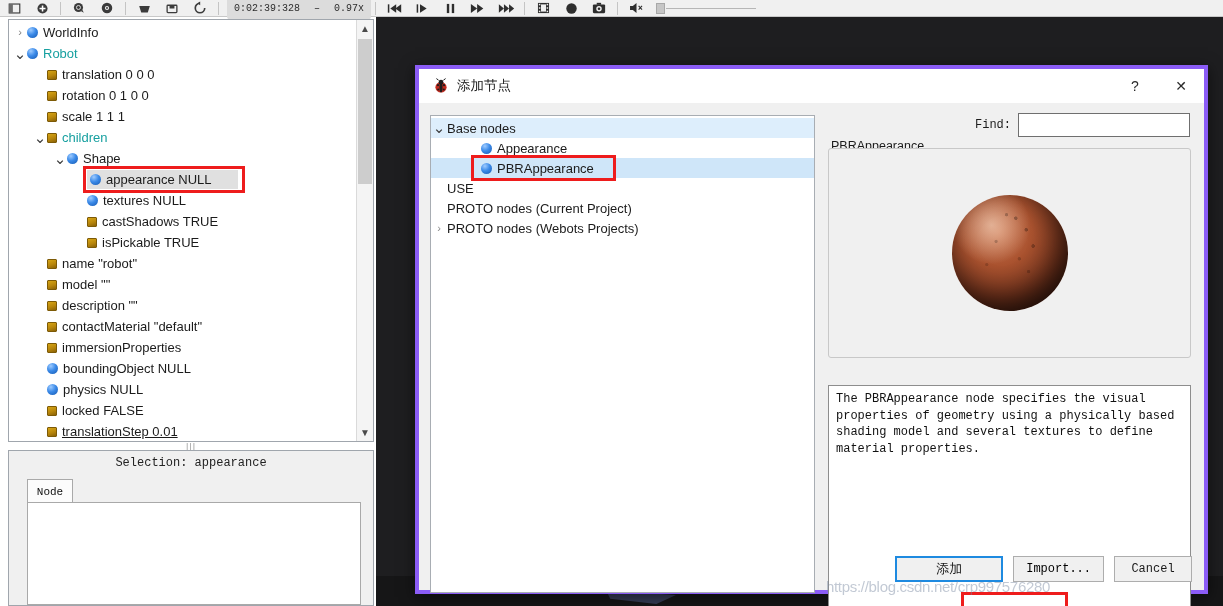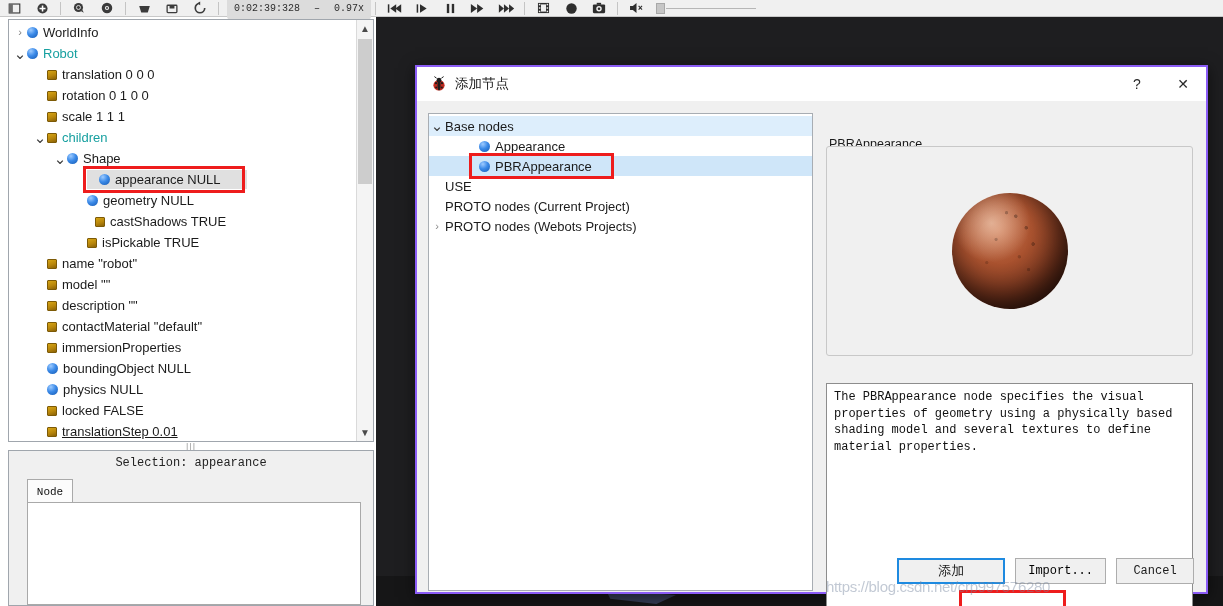--- a/index.html
+++ b/index.html
@@ -141,21 +141,21 @@
     width: 70px; height: 14px;
     background: #3c4360;
     clip-path: polygon(0% 0%, 100% 35%, 72% 100%, 6% 62%);
     opacity: .85;
   }
 
   
   .dialog {
     position: absolute; left: 415px; top: 65px; width: 793px; height: 529px;
     background: #f0f0f0;
-    border: 2px solid #8b5cf6;
+    border: 4px solid #8b5cf6;
     box-shadow: 0 3px 14px rgba(0,0,0,.55);
   }
   .dlg-title {
     height: 34px; background: #ffffff;
     display: flex; align-items: center; padding: 0 0 0 13px;
     position: relative;
   }
   .bug-icon { width: 18px; height: 16px; flex: 0 0 18px; margin-right: 7px; }
   .dlg-title-text { font-size: 13.5px; color: #1b1b1b; }
   .dlg-btns { position: absolute; right: 0; top: 0; height: 34px; display: flex; }
@@ -440,36 +440,36 @@
         </div>
         <div class="tr" style="padding-left: 44px;">
           <span class="arrow down" style="font-size: 15px; line-height: 6px;">⌄</span>
           <span style="display: flex; align-items: center;">
             <span class="bullet-sphere"></span>
             <span class="lbl">Shape</span>
           </span>
         </div>
         <div class="tr " style="padding-left: 64px;">
           <span class="arrow"></span>
-          <span class="row-sel-bg" style="display: flex; align-items: center; padding: 2px 26px 2px 12px;">
+          <span class="row-sel-bg" style="display: flex; align-items: center; padding: 2px 26px 2px 3px;">
             <span class="bullet-sphere"></span>
             <span class="lbl">appearance NULL</span>
           </span>
           <div class="redbox" style="left: 74px; top: -3px; width: 162px; height: 27px;"></div>
         </div>
         <div class="tr" style="padding-left: 64px;">
           <span class="arrow"></span>
           <span style="display: flex; align-items: center;">
             <span class="bullet-sphere"></span>
-            <span class="lbl">geometry NULL</span>
+            <span class="lbl">textures NULL</span>
           </span>
         </div>
         <div class="tr" style="padding-left: 64px;">
           <span class="arrow"></span>
-          <span style="display: flex; align-items: center; margin-left: 8px;">
+          <span style="display: flex; align-items: center;">
             <span class="bullet-box"></span>
             <span class="lbl">castShadows TRUE</span>
           </span>
         </div>
         <div class="tr" style="padding-left: 64px;">
           <span class="arrow"></span>
           <span style="display: flex; align-items: center;">
             <span class="bullet-box"></span>
             <span class="lbl">isPickable TRUE</span>
           </span>
@@ -603,20 +603,24 @@
           <div class="ntr">
             <span class="arrow"></span>
             <span>PROTO nodes (Current Project)</span>
           </div>
           <div class="ntr">
             <span class="arrow">›</span>
             <span>PROTO nodes (Webots Projects)</span>
           </div>
         </div>
 
+      <div class="find-row">
+        <span class="find-label">Find:</span>
+        <input class="find-input" type="text" value="" style="">
+      </div>
 
       <div class="group-caption">PBRAppearance</div>
       <div class="preview-group">
         <div class="sphere-preview">
           <div class="sphere-speck"></div>
         </div>
       </div>
 
       <div class="desc-box">The PBRAppearance node specifies the visual
 properties of geometry using a physically based

